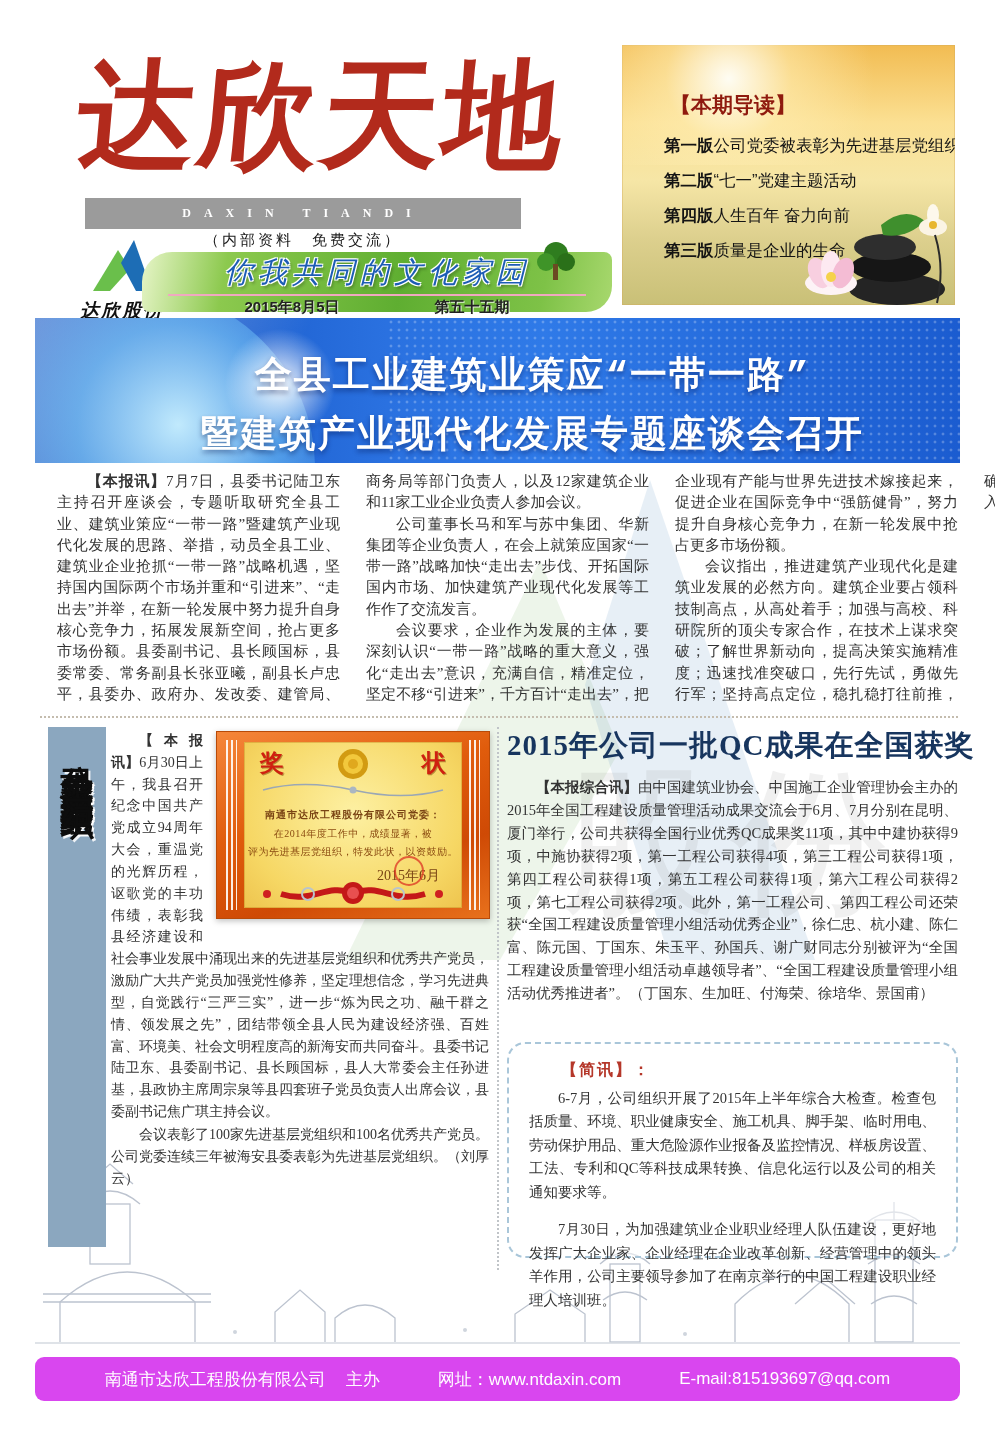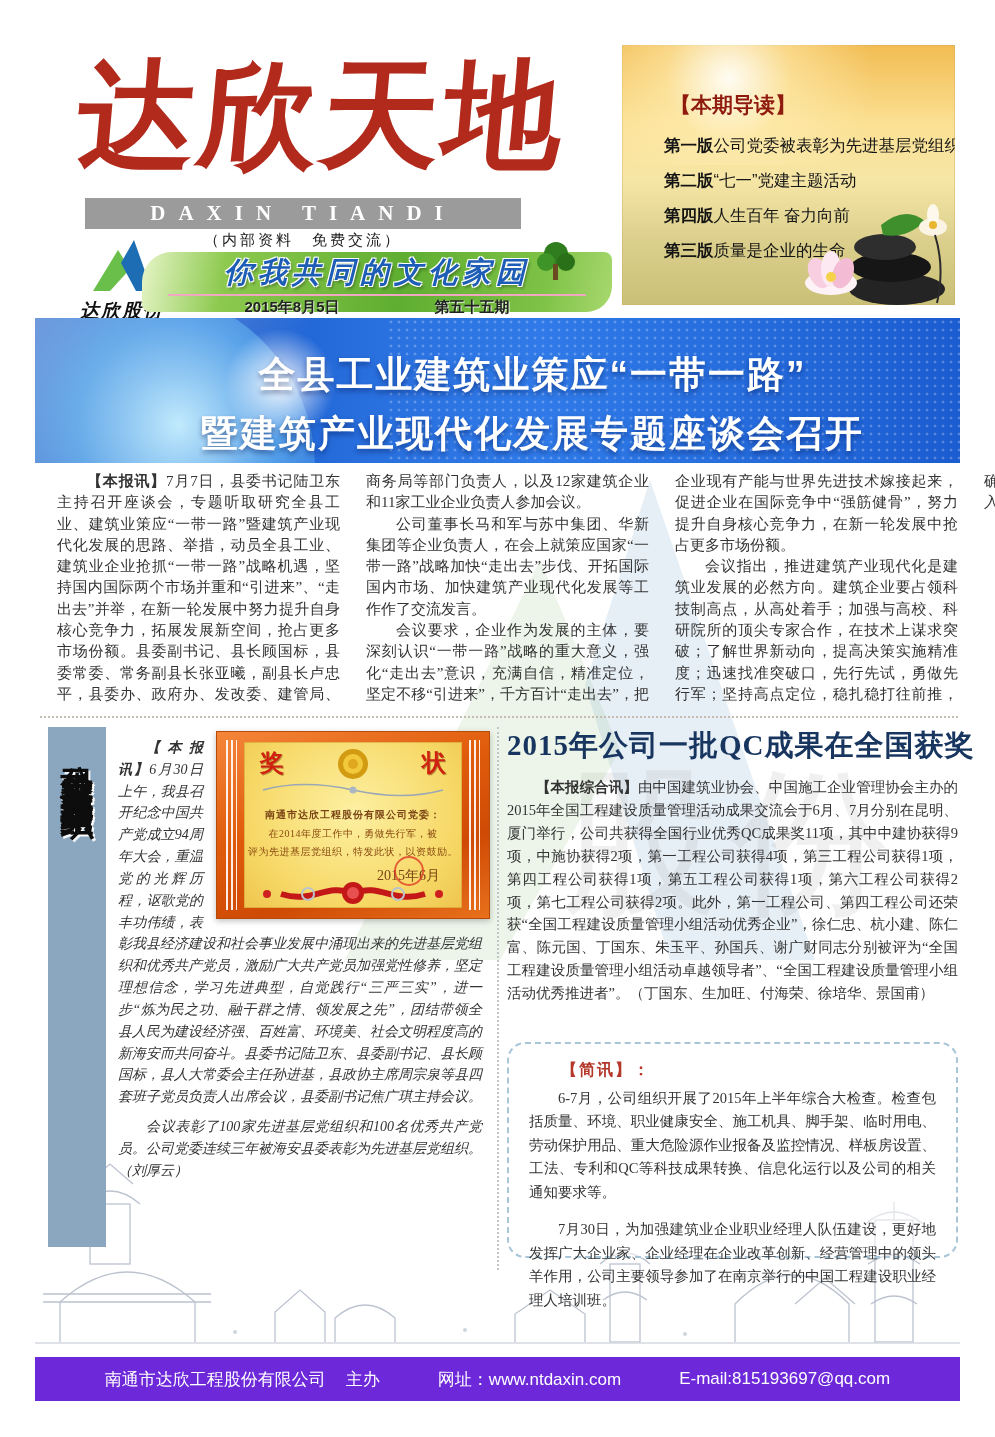--- a/index.html
+++ b/index.html
@@ -9,31 +9,31 @@
   
   .wm-logo{position:absolute;left:285px;top:420px;width:540px;height:540px;z-index:0;}
   .wm-text{position:absolute;left:560px;top:736px;z-index:0;font-size:160px;font-weight:normal;
            color:rgba(130,130,130,0.12);letter-spacing:10px;}
 
   
   .brand-title{position:absolute;left:78px;top:38px;width:545px;height:158px;line-height:158px;
                font-size:118px;font-weight:900;color:#b22a1c;transform:skewX(-5deg);
                letter-spacing:4px;white-space:nowrap;}
   .brand-en{position:absolute;left:85px;top:198px;width:436px;height:31px;line-height:31px;
-            background:#9b9b9b;color:#fff;text-align:center;font-size:21px;font-weight:bold;
+            background:#9b9b9b;color:#fff;text-align:center;font-size:12px;font-weight:bold;
             letter-spacing:13px;}
   .brand-sub{position:absolute;left:85px;top:231px;width:436px;text-align:center;font-size:15px;
              color:#1a1a1a;letter-spacing:3px;}
   .logo{position:absolute;left:58px;top:238px;width:128px;text-align:center;}
   .logo-text{font-size:19px;font-weight:bold;font-style:italic;color:#111;margin-top:2px;letter-spacing:2px;}
 
   .slogan-banner{position:absolute;left:142px;top:252px;width:470px;height:60px;
      background:linear-gradient(100deg,#e7f5c8 0%,#8cc94e 18%,#5fae31 55%,#7ec247 85%,#a8d86e 100%);
      border-radius:30px 8px 26px 8px;}
-  .slogan{margin-top:1px;text-align:center;font-size:29px;font-weight:700;font-style:italic;
+  .slogan{margin-top:1px;text-align:center;font-size:29px;font-weight:400;font-style:italic;
      color:#1d5db5;letter-spacing:5px;
      text-shadow:-1px -1px 0 #fff,1px -1px 0 #fff,-1px 1px 0 #fff,1px 1px 0 #fff,2px 3px 3px rgba(0,0,0,.3);}
   .slogan-rule{margin:1px 26px 0 26px;border-top:2px solid #f0a8c0;}
   .date-row{display:flex;justify-content:center;gap:95px;font-size:15px;font-weight:bold;color:#222;
      margin-top:2px;font-family:"Liberation Sans","DejaVu Sans",sans-serif;
      text-shadow:1px 1px 0 rgba(255,255,255,.8);text-align:right;}
   .banner-tree{position:absolute;right:34px;top:-14px;}
 
   
   .guide{position:absolute;left:622px;top:45px;width:333px;height:260px;overflow:hidden;
@@ -56,42 +56,42 @@
      background:linear-gradient(115deg,rgba(255,255,255,.5) 0%,rgba(255,255,255,0) 28%);}
   .headline-banner::after{content:"";position:absolute;top:0;bottom:0;left:38%;right:0;opacity:.28;
      background-image:radial-gradient(rgba(255,255,255,.9) 1px,transparent 1.8px);background-size:8px 8px;}
   .globe{position:absolute;left:-80px;top:-30px;width:360px;height:360px;border-radius:50%;
      background:radial-gradient(circle at 62% 38%,rgba(200,240,255,.95) 0%,rgba(110,190,245,.65) 32%,rgba(40,110,220,.25) 58%,rgba(20,80,200,0) 72%);}
   .globe-flare{position:absolute;left:185px;top:6px;width:120px;height:120px;border-radius:50%;
      background:radial-gradient(circle,rgba(255,255,255,.95) 0%,rgba(255,255,255,0) 65%);}
   .hl{position:relative;z-index:2;text-align:center;color:#fff;font-weight:900;
       font-family:"Liberation Sans","DejaVu Sans",sans-serif;letter-spacing:2px;
       text-shadow:0 3px 5px rgba(0,20,80,.45);padding-left:70px;white-space:nowrap;}
-  .hl1{margin-top:32px;font-size:37px;}
+  .hl1{margin-top:32px;font-size:37px;font-family:Liberation Mono, monospace;}
   .hl2{margin-top:9px;font-size:37px;}
 
   
   .lead{position:absolute;left:57px;top:471px;width:901px;height:244px;z-index:2;
         column-count:3;column-gap:26px;font-size:15px;line-height:1.42;text-align:justify;color:#333;}
   .lead p{margin:0;text-indent:2em;}
 
   
   .hdot{position:absolute;left:40px;top:716px;width:918px;border-top:2px dotted #c4bcae;}
   .vdot{position:absolute;left:497px;top:727px;height:543px;border-left:2px dotted #c0c4c8;}
 
   
   .side-title{position:absolute;left:48px;top:727px;width:58px;height:520px;background:#8ba7bf;
      writing-mode:vertical-rl;font-size:33px;font-weight:900;color:#0d0d0d;letter-spacing:3px;
      font-family:"Liberation Sans","DejaVu Sans",sans-serif;padding-top:12px;box-sizing:border-box;
      text-shadow:2px 2px 0 rgba(255,255,255,.85);z-index:2;text-align:left;line-height:58px;}
 
   
   .party{position:absolute;left:110px;top:729px;width:380px;height:548px;z-index:2;
          font-size:14px;line-height:1.56;text-align:justify;color:#333;}
-  .party p{margin:8px;text-indent:2em;font-style:italic;}
+  .party p{margin:1px;text-indent:2em;}
 
   
   .cert{float:right;width:272px;height:186px;margin:2px 0 8px 13px;position:relative;
      background:linear-gradient(160deg,#f5863a 0%,#e05c0c 40%,#cf4a05 70%,#e8711c 100%);
      border:1px solid #b84a08;box-shadow:0 2px 6px rgba(0,0,0,.25);}
   .cert-stripes{position:absolute;top:8px;bottom:8px;width:11px;
      background:repeating-linear-gradient(90deg,#fff 0 2px,transparent 2px 5px);opacity:.9;}
   .cert-stripes.left{left:9px;}  .cert-stripes.right{right:9px;}
   .cert-inner{position:absolute;left:27px;right:27px;top:10px;bottom:10px;text-align:center;
      background:radial-gradient(ellipse at 50% 42%,#fdf0a2 0%,#f6d764 70%,#eec44e 100%);
@@ -114,23 +114,23 @@
   
   .briefs{position:absolute;left:507px;top:1042px;width:451px;height:216px;box-sizing:border-box;
      border:2px dashed #a9c6d9;border-radius:18px;padding:14px 20px 0 20px;z-index:2;background:rgba(255,255,255,.55);}
   .briefs-label{font-size:16px;font-weight:bold;color:#b5372a;margin:2px 0 6px 2em;letter-spacing:2px;}
   .briefs p{margin:0 0 14px 0;font-size:14.5px;line-height:1.62;text-align:justify;text-indent:2em;color:#333;}
 
   
   .arch{position:absolute;left:35px;top:1142px;z-index:1;}
 
   
-  .footer{position:absolute;left:35px;top:1357px;width:925px;height:44px;background:#6d28d9;
+  .footer{position:absolute;left:35px;top:1357px;width:925px;height:44px;background:#d946ef;
      display:flex;align-items:center;justify-content:center;gap:58px;color:#fff;font-size:17px;
-     font-family:"Liberation Sans","DejaVu Sans",sans-serif;z-index:3;}
+     font-family:"Liberation Sans","DejaVu Sans",sans-serif;z-index:3;border-radius:9px;}
   .footer .grp{display:flex;gap:20px;}
 </style>
 </head>
 <body>
 
 <div class="page">
 
   <svg class="wm-logo" viewBox="0 0 540 540">
     <polygon points="60,540 255,140 335,330 215,540" fill="rgba(140,190,125,0.16)"></polygon>
     <polygon points="300,265 365,60 530,540 385,540" fill="rgba(120,165,205,0.18)"></polygon>
@@ -263,21 +263,21 @@
             <circle cx="18" cy="18" r="10" fill="#f2c83c"></circle>
             <circle cx="18" cy="18" r="5" fill="#e0a81e"></circle>
           </svg>
           <span class="cert-char">状</span>
         </div>
         <svg width="190" height="14" viewBox="0 0 190 14">
           <path d="M5,7 Q45,-4 95,7 Q145,18 185,7" stroke="#9aa7b5" stroke-width="1.6" fill="none"></path>
           <circle cx="95" cy="7" r="3.5" fill="#aab6c2"></circle>
         </svg>
         <div class="cert-recipient">南通市达欣工程股份有限公司党委：</div>
-        <div class="cert-body">在2014年度工作中，勇做先行军，被</div>
+        <div class="cert-body">在2014年度工作中，成绩显著，被</div>
         <div class="cert-body">评为先进基层党组织，特发此状，以资鼓励。</div>
         <div class="cert-date">
           <span class="cert-seal"></span>
           <span>2015年6月</span>
         </div>
         <svg class="cert-ribbon" width="200" height="28" viewBox="0 0 200 28">
           <path d="M100,13 C72,3 60,24 28,14" stroke="#c41818" stroke-width="6" fill="none"></path>
           <path d="M100,13 C128,3 140,24 172,14" stroke="#c41818" stroke-width="6" fill="none"></path>
           <circle cx="55" cy="14" r="6" stroke="#b9c4cc" stroke-width="2" fill="none"></circle>
           <circle cx="145" cy="14" r="6" stroke="#b9c4cc" stroke-width="2" fill="none"></circle>

